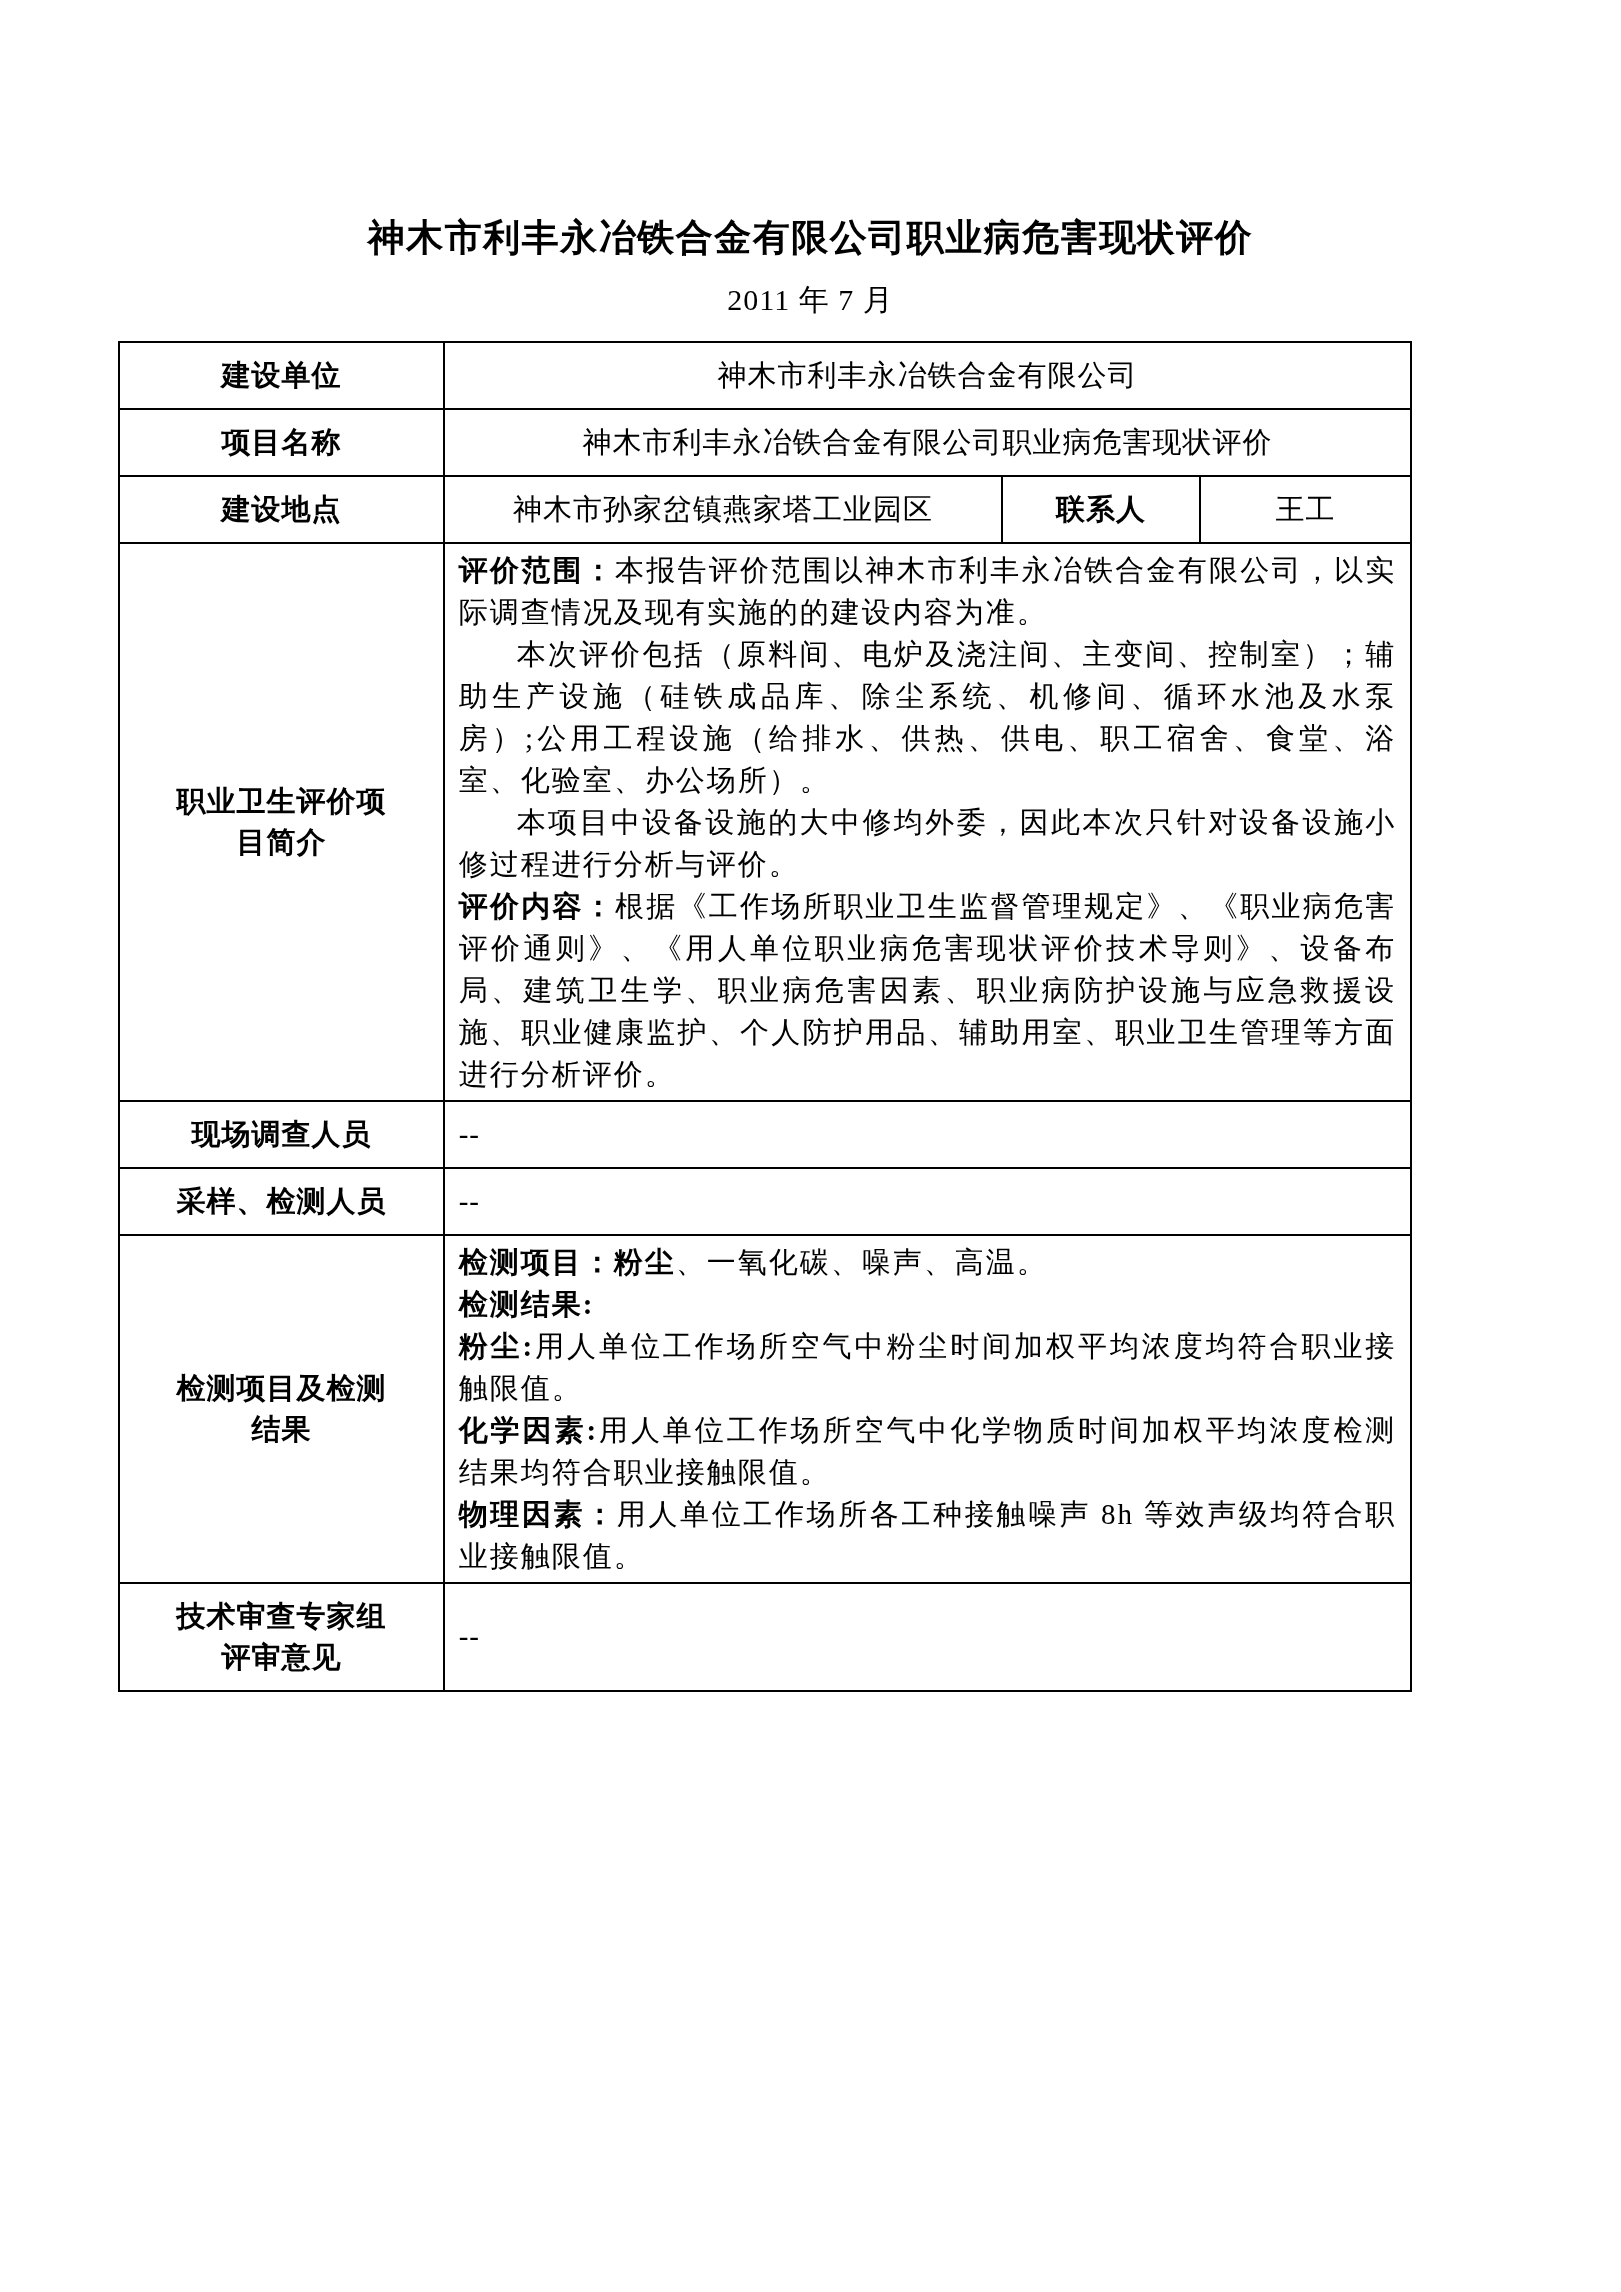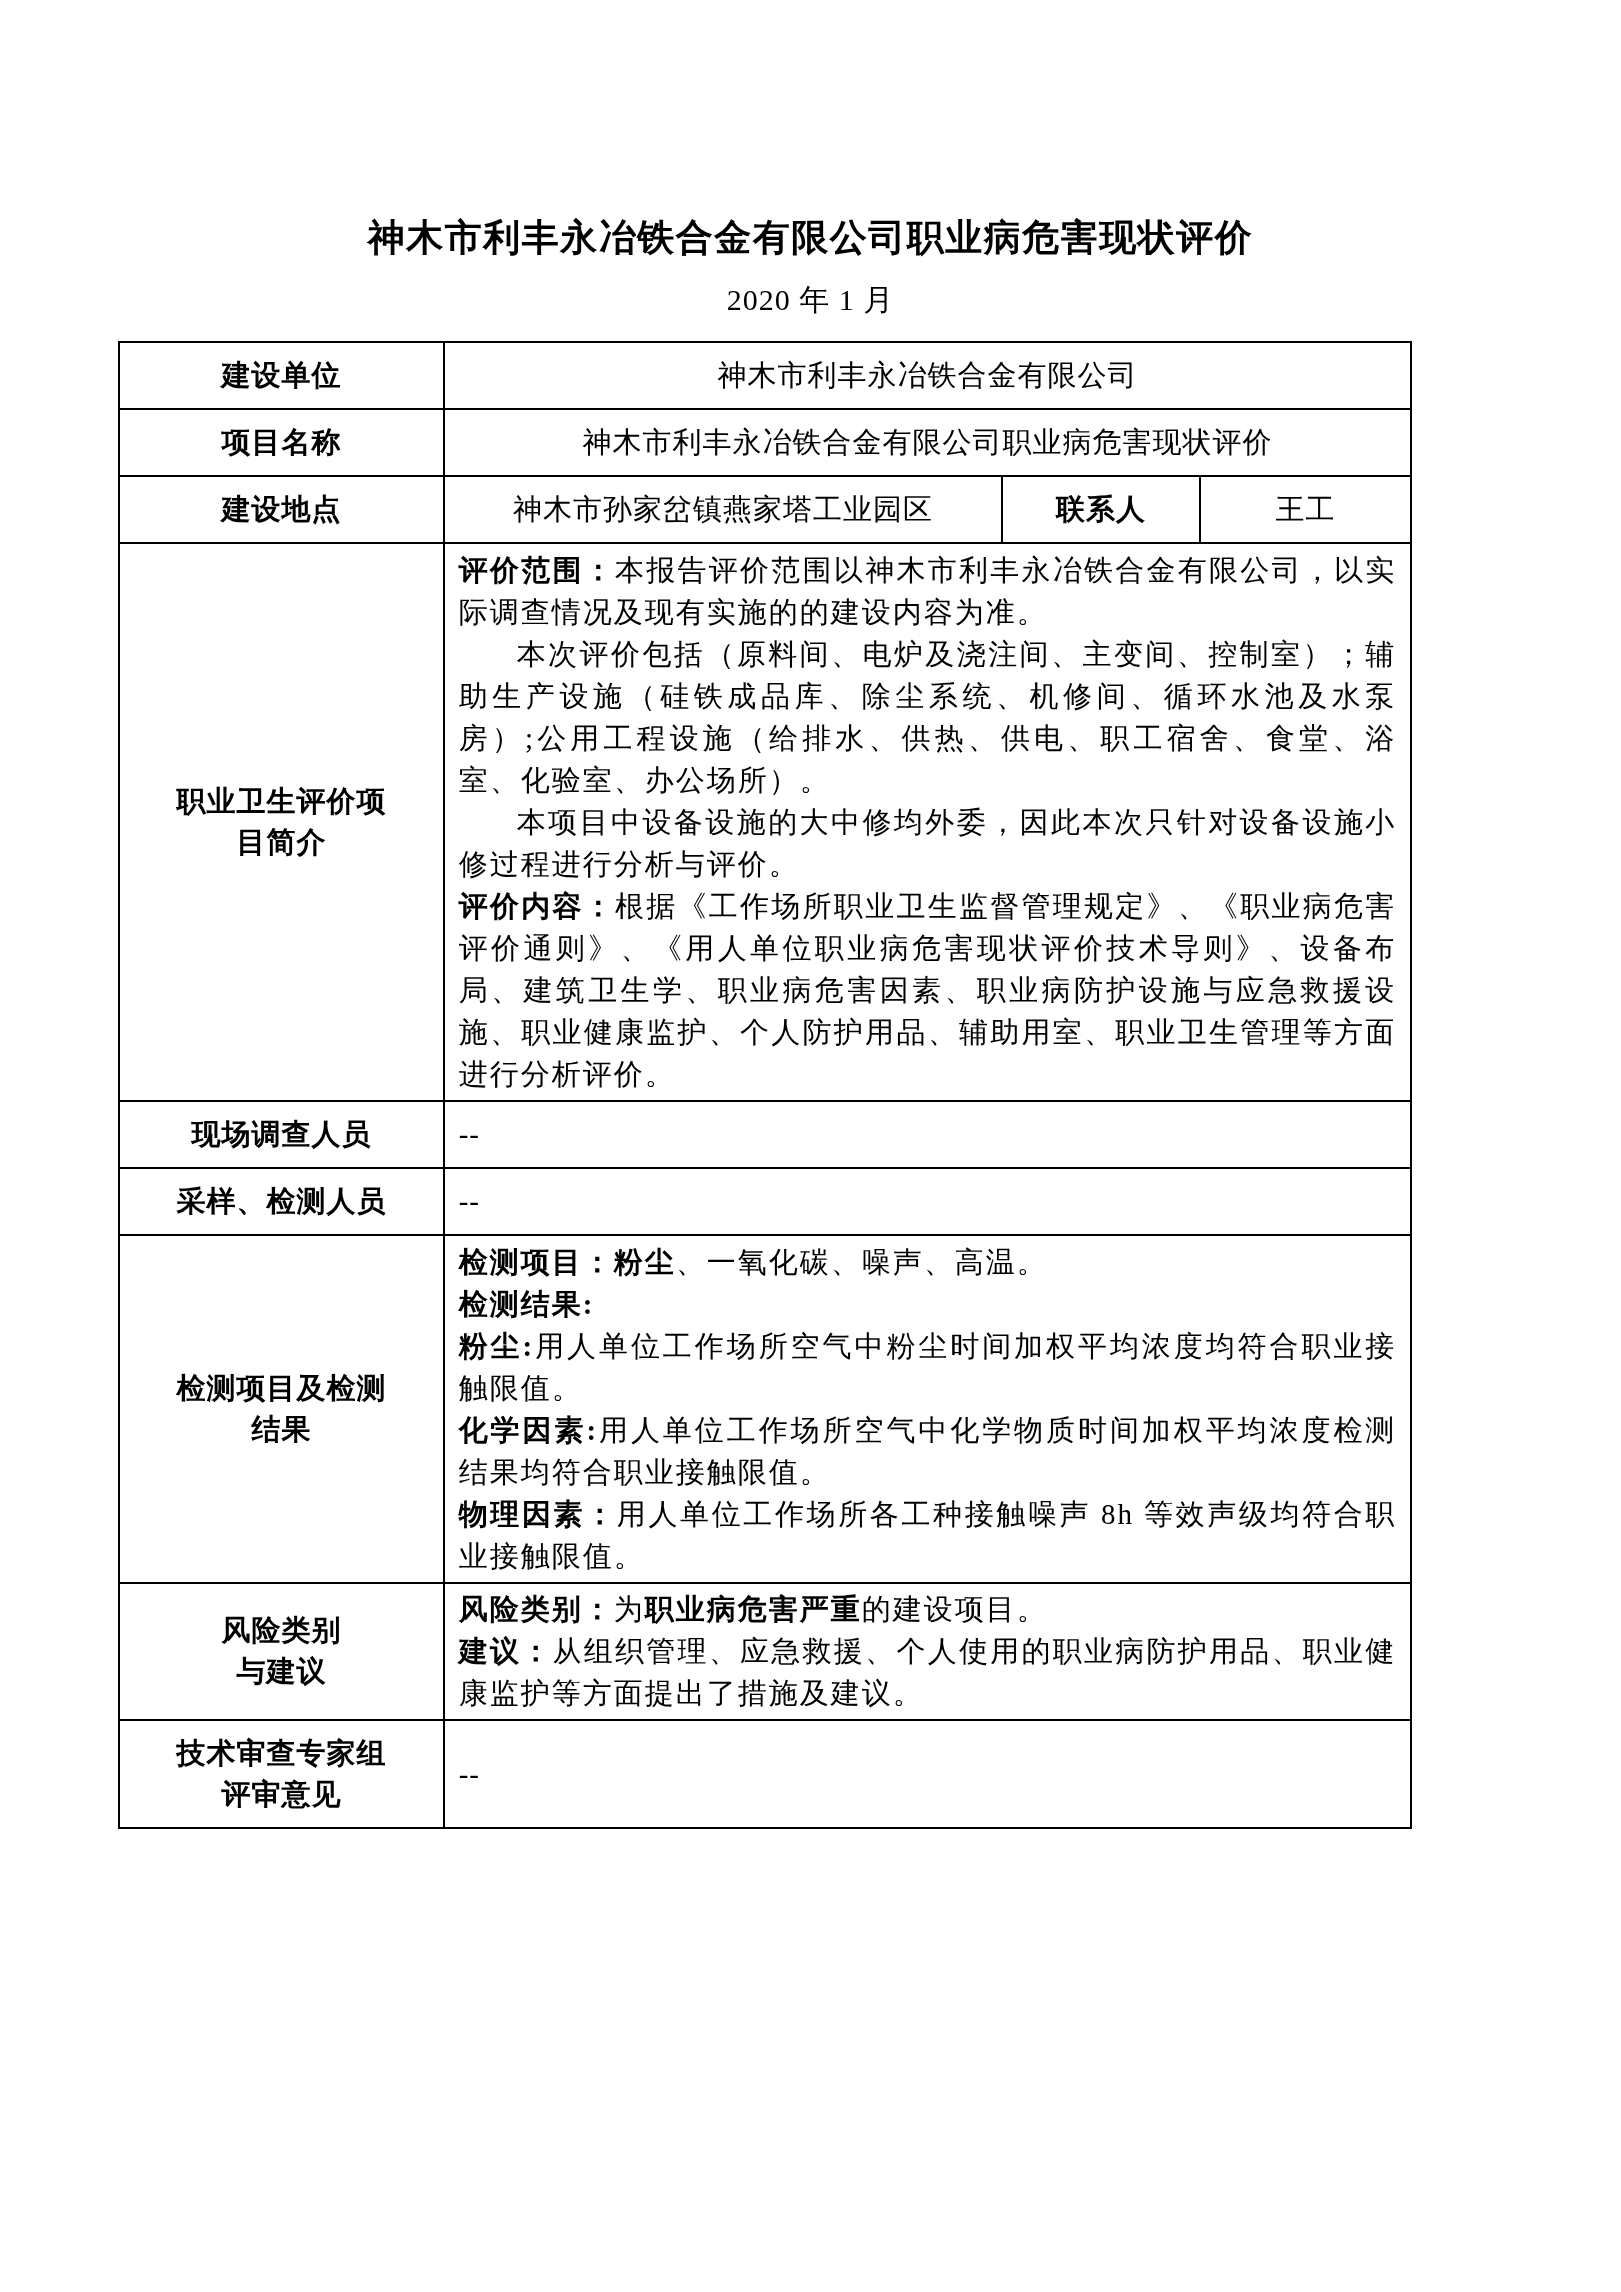--- a/index.html
+++ b/index.html
@@ -71,21 +71,21 @@
   .b { font-weight: bold; }
   .h65 { height: 64px; }
   .h86 { height: 84px; }
 </style>
 </head>
 <body>
 
 <div class="page">
 
   <h1 class="title">神木市利丰永冶铁合金有限公司职业病危害现状评价</h1>
-  <div class="date">2020 年 1 月</div>
+  <div class="date">2011 年 7 月</div>
 
   <table class="info-table">
     <colgroup>
       <col style="width:325px">
       <col style="width:558px">
       <col style="width:198px">
       <col style="width:211px">
     </colgroup>
 
     <tbody>
@@ -134,28 +134,20 @@
 结果</td>
       <td class="rich-cell" colspan="3">
             <p class="para"><span class="b">检测项目：</span><span class="b">粉尘</span><span>、一氧化碳、噪声、高温。</span></p>
             <p class="para"><span class="b">检测结果:</span></p>
             <p class="para"><span class="b">粉尘:</span><span>用人单位工作场所空气中粉尘时间加权平均浓度均符合职业接触限值。</span></p>
             <p class="para"><span class="b">化学因素:</span><span>用人单位工作场所空气中化学物质时间加权平均浓度检测结果均符合职业接触限值。</span></p>
             <p class="para"><span class="b">物理因素：</span><span>用人单位工作场所各工种接触噪声 8h 等效声级均符合职业接触限值。</span></p>
           </td>
     </tr>
 
-    <tr>
-      <td class="label-cell">风险类别
-与建议</td>
-      <td class="rich-cell" colspan="3">
-            <p class="para"><span class="b">风险类别：</span><span>为</span><span class="b">职业病危害严重</span><span>的建设项目。</span></p>
-            <p class="para"><span class="b">建议：</span><span>从组织管理、应急救援、个人使用的职业病防护用品、职业健康监护等方面提出了措施及建议。</span></p>
-          </td>
-    </tr>
 
     <tr>
       <td class="label-cell h86">技术审查专家组
 评审意见</td>
       <td class="dash-val h86" colspan="3">--</td>
     </tr>
 
   </tbody>
     </table>
 </div>

